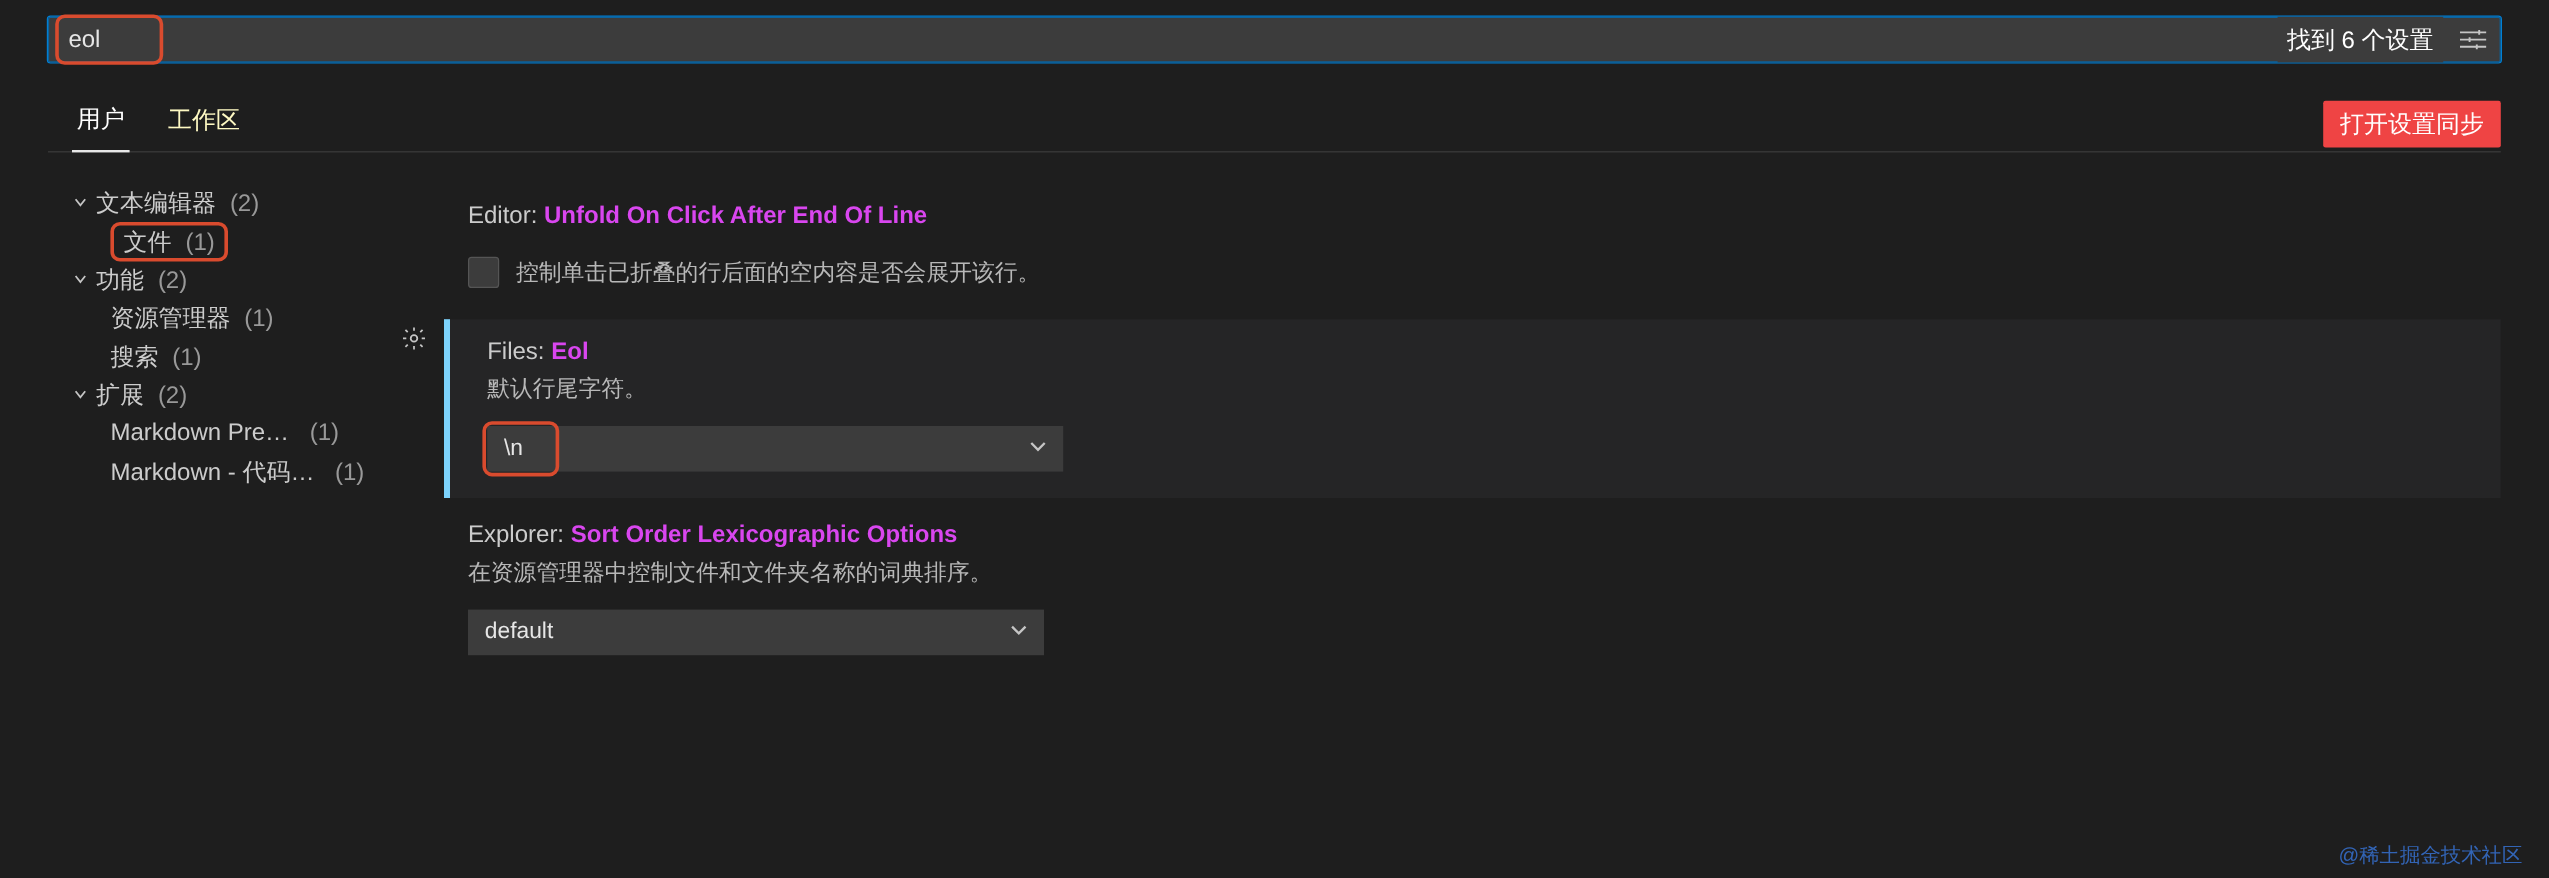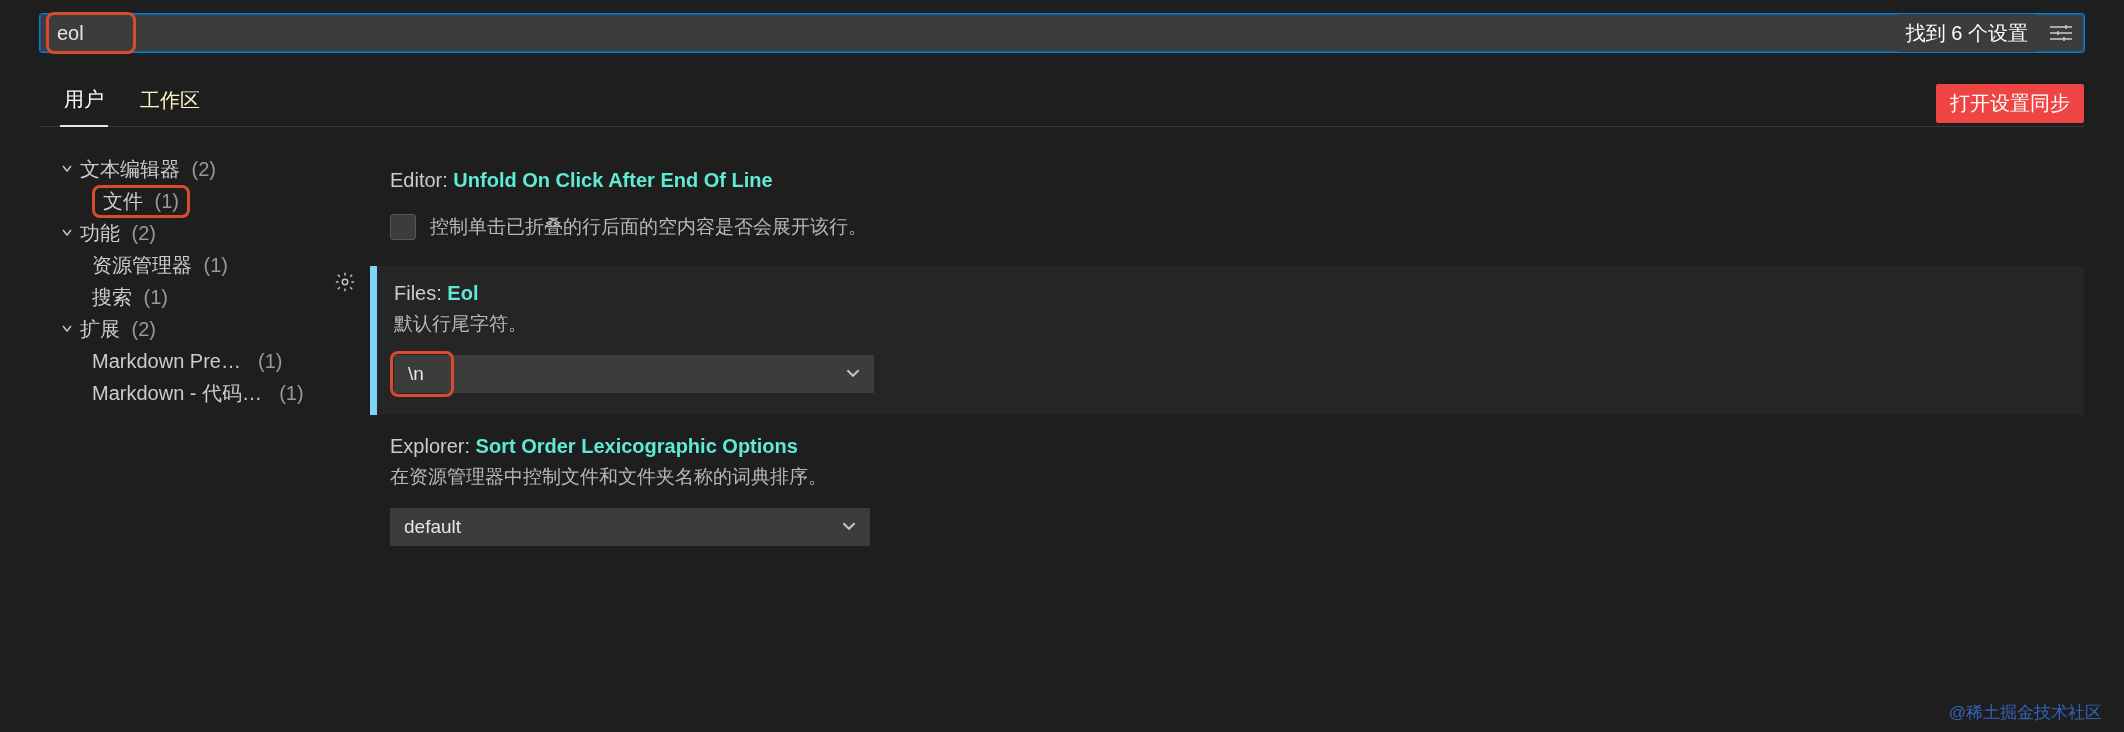--- a/index.html
+++ b/index.html
@@ -130,26 +130,26 @@
     color: #c5c5c5;
     cursor: pointer;
   }
 
   .setting-block {
     padding: 16px 20px 22px 20px;
     margin-bottom: 4px;
   }
   .setting-block.modified {
     background: #252526;
-    border-left: 7px solid #7dd3fc;
-    padding-left: 17px;
+    border-left: 5px solid #7dd3fc;
+    padding-left: 31px;
   }
   .setting-title { font-size: 20px; margin-bottom: 6px; }
   .setting-title .prefix { color: #cccccc; font-weight: 400; }
-  .setting-title .name { color: #5eead4; font-weight: 600; }
+  .setting-title .name { color: #d946ef; font-weight: 600; }
   .setting-desc { font-size: 19px; color: #c8c8c8; opacity: 0.9; }
   .check-row { display: flex; align-items: flex-start; gap: 14px; margin-top: 22px; }
   .checkbox {
     width: 26px; height: 26px;
     background: #3c3c3c;
     border: 1px solid #555;
     border-radius: 3px;
     flex-shrink: 0;
     cursor: pointer;
   }

